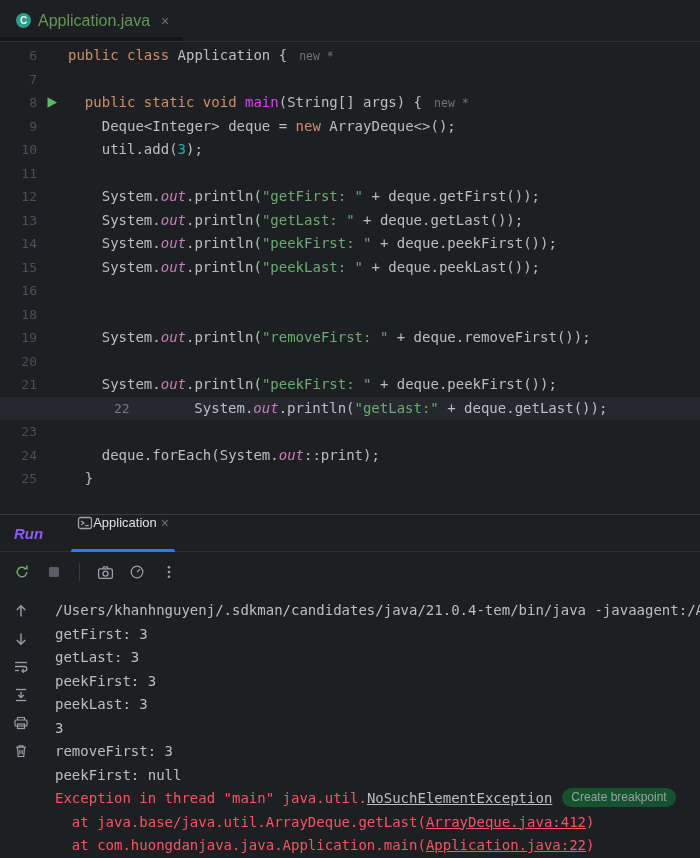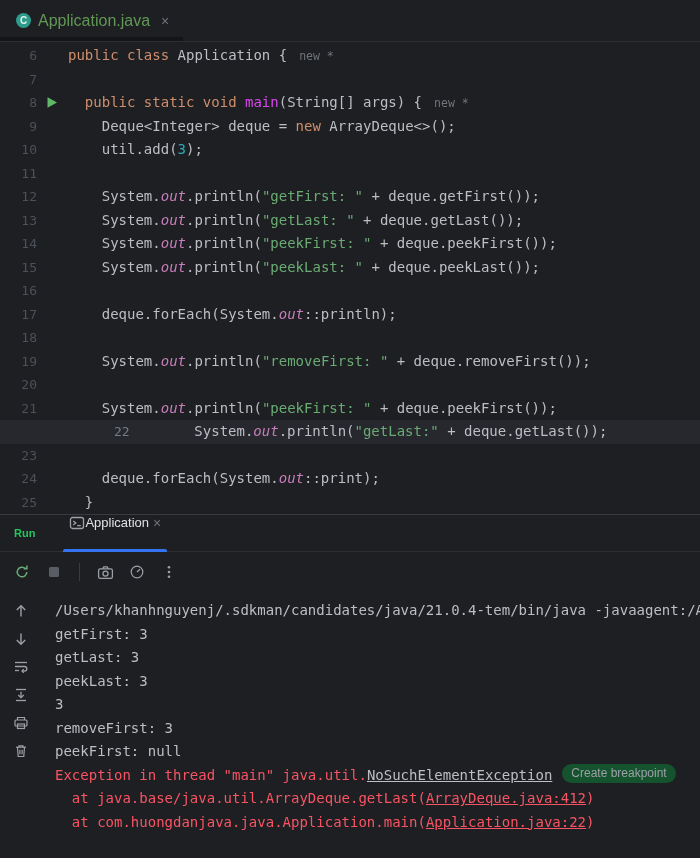--- a/index.html
+++ b/index.html
@@ -28,21 +28,21 @@
   .t-kw  { color:#cf8e6d; }
   .t-def { color:#bcbec4; }
   .t-fn  { color:#d946ef; }
   .t-num { color:#2aacb8; }
   .t-str { color:#6aab73; }
   .t-fld { color:#c77dbb; font-style:italic; }
   .ed-inlay { color:#6f737a; font-size:11.5px; margin-left:12px; }
 
   
   .run-header { height:38px; flex:none; display:flex; align-items:stretch; border-top:1px solid #393b40; border-bottom:1px solid #2d2f33; background:#1e1f22; }
-  .run-title { align-self:center; font-weight:600; font-size:11px; color:#22c55e; padding:0 22px 0 14px; }
+  .run-title { align-self:center; font-weight:600; font-size:15px; color:#8b5cf6; padding:0 22px 0 14px;font-style:italic; }
   .run-tab { display:flex; align-items:flex-start; padding:0 12px; position:relative; color:#dfe1e5; font-size:13px; cursor:pointer; }
   .run-tab::after { content:''; position:absolute; left:6px; right:6px; bottom:-1px; height:3px; background:#3574f0; border-radius:2px 2px 0 0; }
 
   .run-toolbar { height:40px; flex:none; display:flex; align-items:center; gap:4px; padding:0 8px; background:#1e1f22; }
   .tb-btn { width:28px; height:28px; border-radius:4px; display:flex; align-items:center; justify-content:center; cursor:pointer; flex:none; }
   .tb-sep { width:1px; height:18px; background:#393b40; margin:0 7px; flex:none; }
 
   .console-wrap { flex:1; display:flex; overflow:hidden; background:#1e1f22; }
   .console-strip { width:42px; flex:none; display:flex; flex-direction:column; align-items:center; padding-top:8px; }
   .strip-btn { width:22px; height:22px; margin-bottom:6px; border-radius:4px; display:flex; align-items:center; justify-content:center; cursor:pointer; flex:none; }
@@ -76,21 +76,20 @@
               <path d="M1.5 1.2 L11 6.5 L1.5 11.8 Z" fill="#5fb865"></path>
             </svg></span><span class="ed-code"><span class="t-def">  </span><span class="t-kw">public static void </span><span class="t-fn">main</span><span class="t-def">(String[] args) {</span><span class="ed-inlay">new *</span></span></div>
         <div class="ed-row"><span class="ed-num">9</span><span class="ed-gicon"></span><span class="ed-code"><span class="t-def">    Deque&lt;Integer&gt; deque = </span><span class="t-kw">new</span><span class="t-def"> ArrayDeque&lt;&gt;();</span></span></div>
         <div class="ed-row"><span class="ed-num">10</span><span class="ed-gicon"></span><span class="ed-code"><span class="t-def">    util.add(</span><span class="t-num">3</span><span class="t-def">);</span></span></div>
         <div class="ed-row"><span class="ed-num">11</span><span class="ed-gicon"></span><span class="ed-code"></span></div>
         <div class="ed-row"><span class="ed-num">12</span><span class="ed-gicon"></span><span class="ed-code"><span class="t-def">    System.</span><span class="t-fld">out</span><span class="t-def">.println(</span><span class="t-str">"getFirst: "</span><span class="t-def"> + deque.getFirst());</span></span></div>
         <div class="ed-row"><span class="ed-num">13</span><span class="ed-gicon"></span><span class="ed-code"><span class="t-def">    System.</span><span class="t-fld">out</span><span class="t-def">.println(</span><span class="t-str">"getLast: "</span><span class="t-def"> + deque.getLast());</span></span></div>
         <div class="ed-row"><span class="ed-num">14</span><span class="ed-gicon"></span><span class="ed-code"><span class="t-def">    System.</span><span class="t-fld">out</span><span class="t-def">.println(</span><span class="t-str">"peekFirst: "</span><span class="t-def"> + deque.peekFirst());</span></span></div>
         <div class="ed-row"><span class="ed-num">15</span><span class="ed-gicon"></span><span class="ed-code"><span class="t-def">    System.</span><span class="t-fld">out</span><span class="t-def">.println(</span><span class="t-str">"peekLast: "</span><span class="t-def"> + deque.peekLast());</span></span></div>
         <div class="ed-row"><span class="ed-num">16</span><span class="ed-gicon"></span><span class="ed-code"></span></div>
-        <div class="ed-row"><span class="ed-num">17</span><span class="ed-gicon"></span><span class="ed-code"><span class="t-def">    deque.forEach(System.</span><span class="t-fld">out</span><span class="t-def">::println);</span></span></div>
         <div class="ed-row"><span class="ed-num">18</span><span class="ed-gicon"></span><span class="ed-code"></span></div>
         <div class="ed-row"><span class="ed-num">19</span><span class="ed-gicon"></span><span class="ed-code"><span class="t-def">    System.</span><span class="t-fld">out</span><span class="t-def">.println(</span><span class="t-str">"removeFirst: "</span><span class="t-def"> + deque.removeFirst());</span></span></div>
         <div class="ed-row"><span class="ed-num">20</span><span class="ed-gicon"></span><span class="ed-code"></span></div>
         <div class="ed-row"><span class="ed-num">21</span><span class="ed-gicon"></span><span class="ed-code"><span class="t-def">    System.</span><span class="t-fld">out</span><span class="t-def">.println(</span><span class="t-str">"peekFirst: "</span><span class="t-def"> + deque.peekFirst());</span></span></div>
         <div class="ed-row current"><span class="ed-num">22</span><span class="ed-gicon"></span><span class="ed-code"><span class="t-def">    System.</span><span class="t-fld">out</span><span class="t-def">.println(</span><span class="t-str">"getLast:"</span><span class="t-def"> + deque.getLast());</span></span></div>
         <div class="ed-row"><span class="ed-num">23</span><span class="ed-gicon"></span><span class="ed-code"></span></div>
         <div class="ed-row"><span class="ed-num">24</span><span class="ed-gicon"></span><span class="ed-code"><span class="t-def">    deque.forEach(System.</span><span class="t-fld">out</span><span class="t-def">::print);</span></span></div>
         <div class="ed-row"><span class="ed-num">25</span><span class="ed-gicon"></span><span class="ed-code"><span class="t-def">  }</span></span></div>
       </div>
   </div>
@@ -212,20 +211,21 @@
               <path d="M4.5 4.2 L5.2 13.5 h5.6 L11.5 4.2"></path>
               <path d="M6.9 6.8 v4.4 M9.1 6.8 v4.4"></path>
             </svg>
           </span>
         </div>
       </div>
       <div class="console mono" id="console-lines">
           <div class="c-row"><span class="c-out">/Users/khanhnguyenj/.sdkman/candidates/java/21.0.4-tem/bin/java -javaagent:/Ap</span></div>
           <div class="c-row"><span class="c-out">getFirst: 3</span></div>
           <div class="c-row"><span class="c-out">getLast: 3</span></div>
+          <div class="c-row"><span class="c-out">peekFirst: 3</span></div>
           <div class="c-row"><span class="c-out">peekLast: 3</span></div>
           <div class="c-row"><span class="c-out">3</span></div>
           <div class="c-row"><span class="c-out">removeFirst: 3</span></div>
           <div class="c-row"><span class="c-out">peekFirst: null</span></div>
           <div class="c-row"><span class="c-err">Exception in thread "main" java.util.</span><span class="c-exlink">NoSuchElementException</span><span class="c-badge">Create breakpoint</span></div>
           <div class="c-row"><span class="c-err">  at java.base/java.util.ArrayDeque.getLast(</span><span class="c-link">ArrayDeque.java:412</span><span class="c-err">)</span></div>
           <div class="c-row"><span class="c-err">  at com.huongdanjava.java.Application.main(</span><span class="c-link">Application.java:22</span><span class="c-err">)</span></div>
         </div>
     </div>
   </div>

